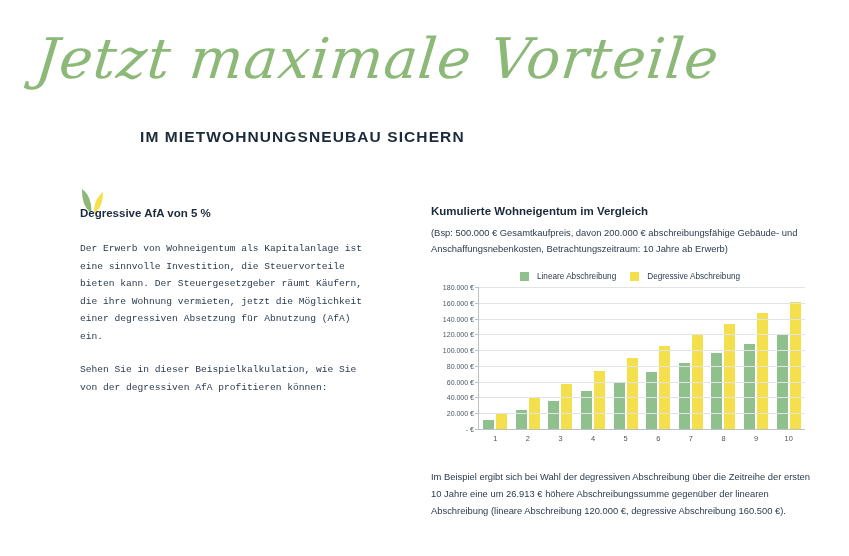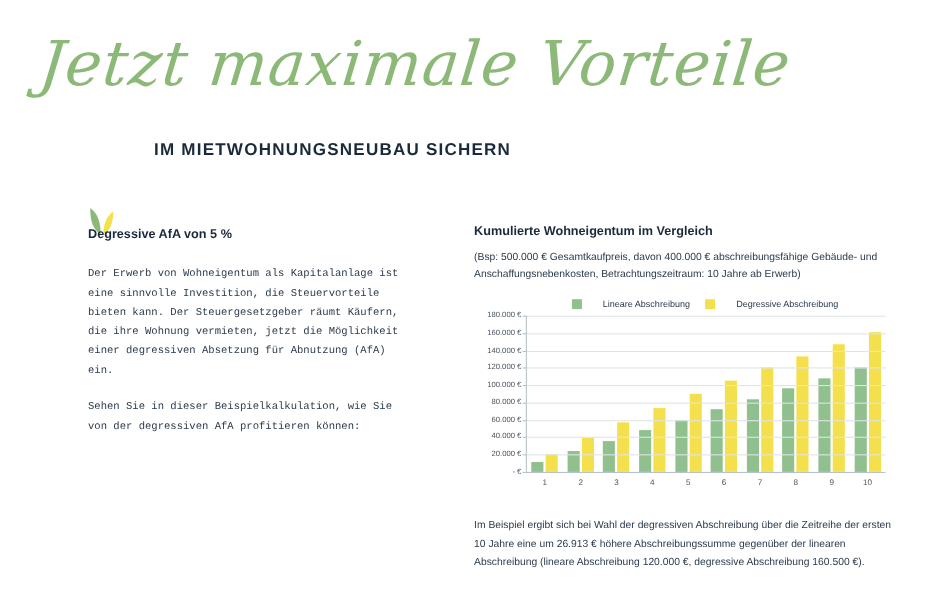--- a/index.html
+++ b/index.html
@@ -104,21 +104,21 @@
     top: 272px;
     display: flex;
     align-items: center;
     gap: 14px;
     font-size: 8.2px;
     color: #2b3b4c;
   }
   .legend .entry {
     display: flex;
     align-items: center;
-    gap: 19px;
+    gap: 8px;
   }
   .legend .swatch {
     width: 9px;
     height: 9px;
     display: inline-block;
   }
 
   
   .chart {
     position: absolute;
@@ -215,21 +215,21 @@
     <path d="M14 25 C14 16, 16.5 9, 23 4 C23 14, 20.5 21, 14 25 Z" fill="#f4e04d"></path>
   </svg>
 </div>
 <div class="left-title">Degressive AfA von 5 %</div>
 <div class="left-body">
   <p>Der Erwerb von Wohneigentum als Kapitalanlage ist eine sinnvolle Investition, die Steuervorteile bieten kann. Der Steuergesetzgeber räumt Käufern, die ihre Wohnung vermieten, jetzt die Möglichkeit einer degressiven Absetzung für Abnutzung (AfA) ein.</p>
   <p>Sehen Sie in dieser Beispielkalkulation, wie Sie von der degressiven AfA profitieren können:</p>
 </div>
 
 <div class="chart-title">Kumulierte Wohneigentum im Vergleich</div>
-<div class="chart-subtitle">(Bsp: 500.000 € Gesamtkaufpreis, davon 400.000 € abschreibungsfähige Gebäude- und Anschaffungsnebenkosten, Betrachtungszeitraum: 10 Jahre ab Erwerb)</div>
+<div class="chart-subtitle">(Bsp: 500.000 € Gesamtkaufpreis, davon 200.000 € abschreibungsfähige Gebäude- und Anschaffungsnebenkosten, Betrachtungszeitraum: 10 Jahre ab Erwerb)</div>
 
 <div class="legend">
   <span class="entry">
     <span class="swatch" style="background:#8fc08d"></span>
     <span>Lineare Abschreibung</span>
   </span>
   <span class="entry">
     <span class="swatch" style="background:#f4e04d"></span>
     <span>Degressive Abschreibung</span>
   </span>

